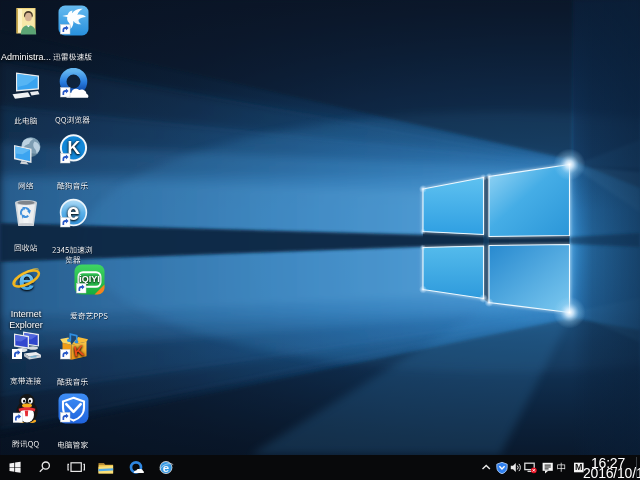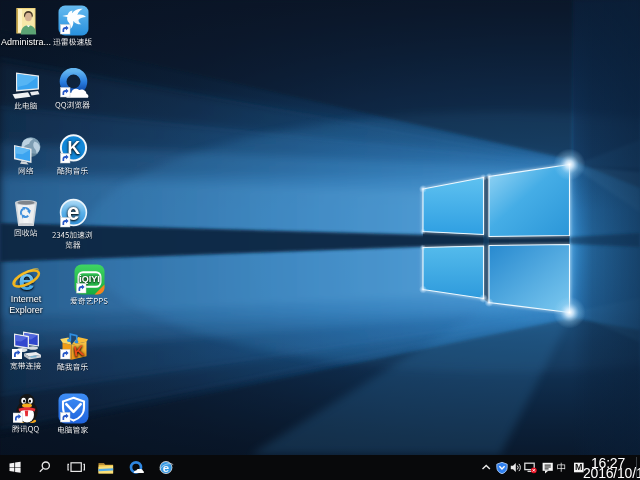--- a/index.html
+++ b/index.html
@@ -1,18 +1,18 @@
 <!DOCTYPE html>
 <html><head><meta charset="utf-8"><style>
 html,body{margin:0;padding:0;background:#000}
 #screen{position:relative;width:640px;height:480px;overflow:hidden;background:#0a1c30;font-family:"Liberation Sans",sans-serif}
 #wall{position:absolute;top:0;left:0}
 .ic{position:absolute;width:52px;text-align:center;color:#fff;font-size:9px;line-height:11px;text-shadow:0 1px 2px rgba(0,0,0,.9),0 0 3px rgba(0,0,0,.8)}
 .ic svg{display:block;margin:0 auto}
-.cap{margin-top:1px}
+.cap{margin-top:16px}
 .cv{display:block;margin:0 auto}
 #taskbar{position:absolute;left:0;top:455px;width:640px;height:25px;background:#08090b}
 #taskbar svg{position:absolute}
 #clock{position:absolute;right:7px;top:2.5px;width:50px;text-align:center;color:#fff;font-size:14px;line-height:10.5px;letter-spacing:-0.2px}
 #sep{position:absolute;right:3px;top:2px;width:1px;height:21px;background:#3a3f44}
 </style></head>
 <body>
 <div id="screen">
 <svg id="wall" width="640" height="480" viewBox="0 0 640 480">
  <defs>

